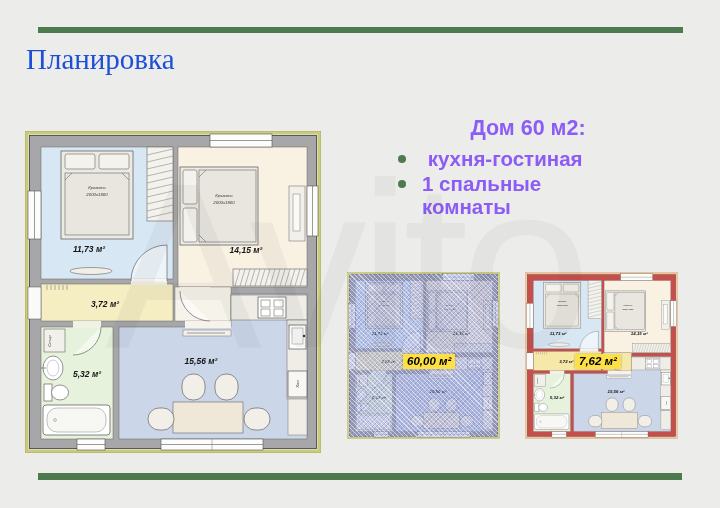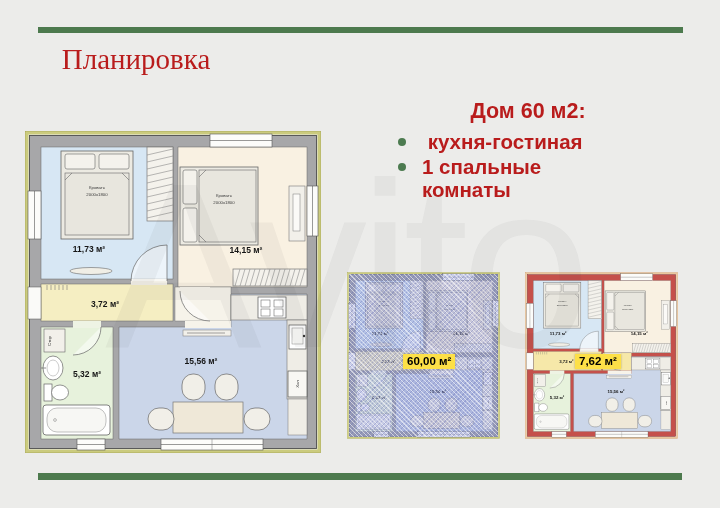--- a/index.html
+++ b/index.html
@@ -1,29 +1,29 @@
 <!DOCTYPE html>
 <html><head>
 <meta charset="utf-8">
 <style>
   html,body{margin:0;padding:0;}
   body{width:720px;height:508px;background:#ececea;position:relative;overflow:hidden;
        font-family:"Liberation Sans",sans-serif;}
   .bar{position:absolute;background:#4d7a4e;}
   #bar-top{left:38px;top:27px;width:645px;height:6px;}
   #bar-bottom{left:38px;top:473px;width:644px;height:7px;}
-  .title{position:absolute;left:34px;top:42px;width:204px;text-align:center;
-         font-family:"Liberation Serif","DejaVu Serif",serif;font-size:29px;line-height:34px;color:#b91c1c;}
-  .summary{position:absolute;left:392px;top:99px;width:272px;color:#b91c1c;}
+  .title{position:absolute;left:26px;top:42px;width:204px;
+         font-family:"Liberation Serif","DejaVu Serif",serif;font-size:29px;line-height:34px;color:#1d4ed8;}
+  .summary{position:absolute;left:392px;top:116px;width:272px;color:#8b5cf6;}
   .summary .heading{font-size:21.5px;font-weight:700;text-align:center;margin:0 0 6px 0;}
   .summary ul{list-style:none;margin:0;padding:0 0 0 6px;}
   .summary li{display:flex;gap:16px;font-size:20.5px;font-weight:700;line-height:23px;margin-bottom:2px;}
   .dot{width:8px;height:8px;border-radius:50%;background:#4c7b50;margin-top:8px;flex:none;}
   .li-text{width:186px;white-space:pre-wrap;}
-  .plan-host{position:absolute;}
+  .plan-host{position:absolute;font-style:italic;}
   #plan-main{left:25px;top:131px;width:296px;height:322px;}
   #plan-b{left:347px;top:272px;width:153px;height:167px;}
   #plan-c{left:525px;top:272px;width:153px;height:167px;}
   #plan-b svg,#plan-c svg{width:153px;height:167px;display:block;}
   .overlay-blue{position:absolute;inset:2px;
     background-color:rgba(124,133,205,0.38);
     background-image:
       repeating-linear-gradient(45deg,rgba(255,255,255,0.55) 0 0.8px,transparent 0.8px 3.2px),
       repeating-linear-gradient(-45deg,rgba(90,100,180,0.30) 0 0.8px,transparent 0.8px 3.2px);}
   .big-label{position:absolute;background:#fde047;font-weight:700;font-size:11.5px;color:#000;

